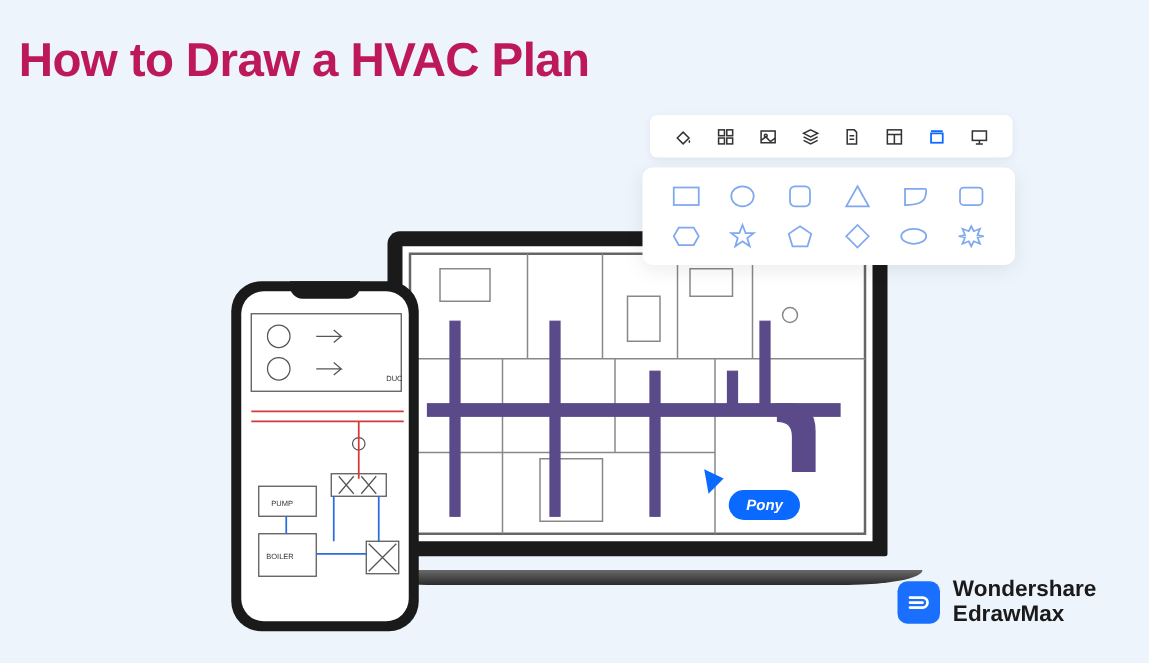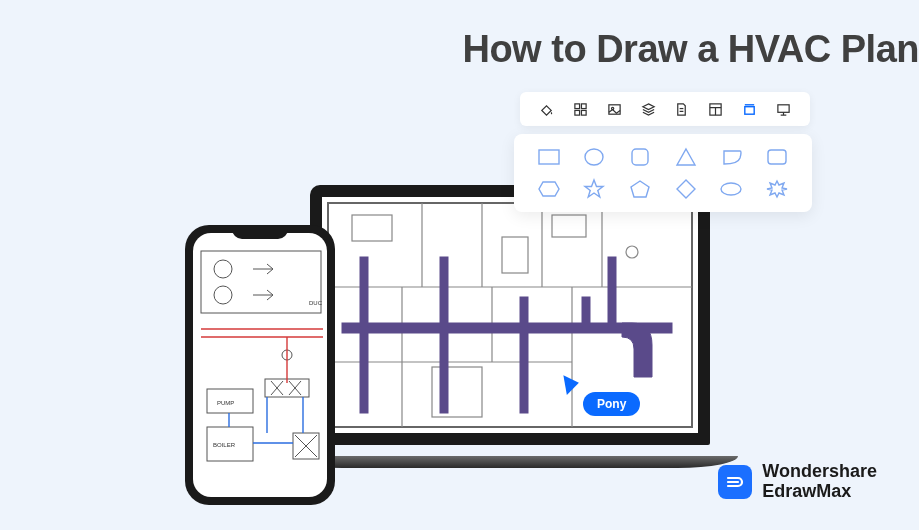--- a/index.html
+++ b/index.html
@@ -9,24 +9,24 @@
   background: #eef4fc;
   font-family: -apple-system, BlinkMacSystemFont, "Segoe UI", Arial, sans-serif;
   position: relative;
   overflow: hidden;
 }
 .title {
   position: absolute;
   top: 28px;
   left: 0;
   right: 0;
-  text-align: right;
+  text-align: left;
   font-size: 38px;
   font-weight: 800;
-  color: #404040;
+  color: #be185d;
   letter-spacing: -0.5px;
   margin-left: 15px;
 }
 
 
 .laptop {
   position: absolute;
   left: 310px;
   top: 185px;
   width: 400px;
@@ -171,20 +171,21 @@
 .cursor-label {
   position: absolute;
   left: 18px;
   top: 18px;
   background: #0a6aff;
   color: #fff;
   font-size: 12px;
   font-weight: 600;
   padding: 5px 14px;
   border-radius: 14px;
+  font-style: italic;
 }
 
 
 .logo {
   position: absolute;
   right: 42px;
   bottom: 28px;
   display: flex;
   align-items: center;
   gap: 10px;

